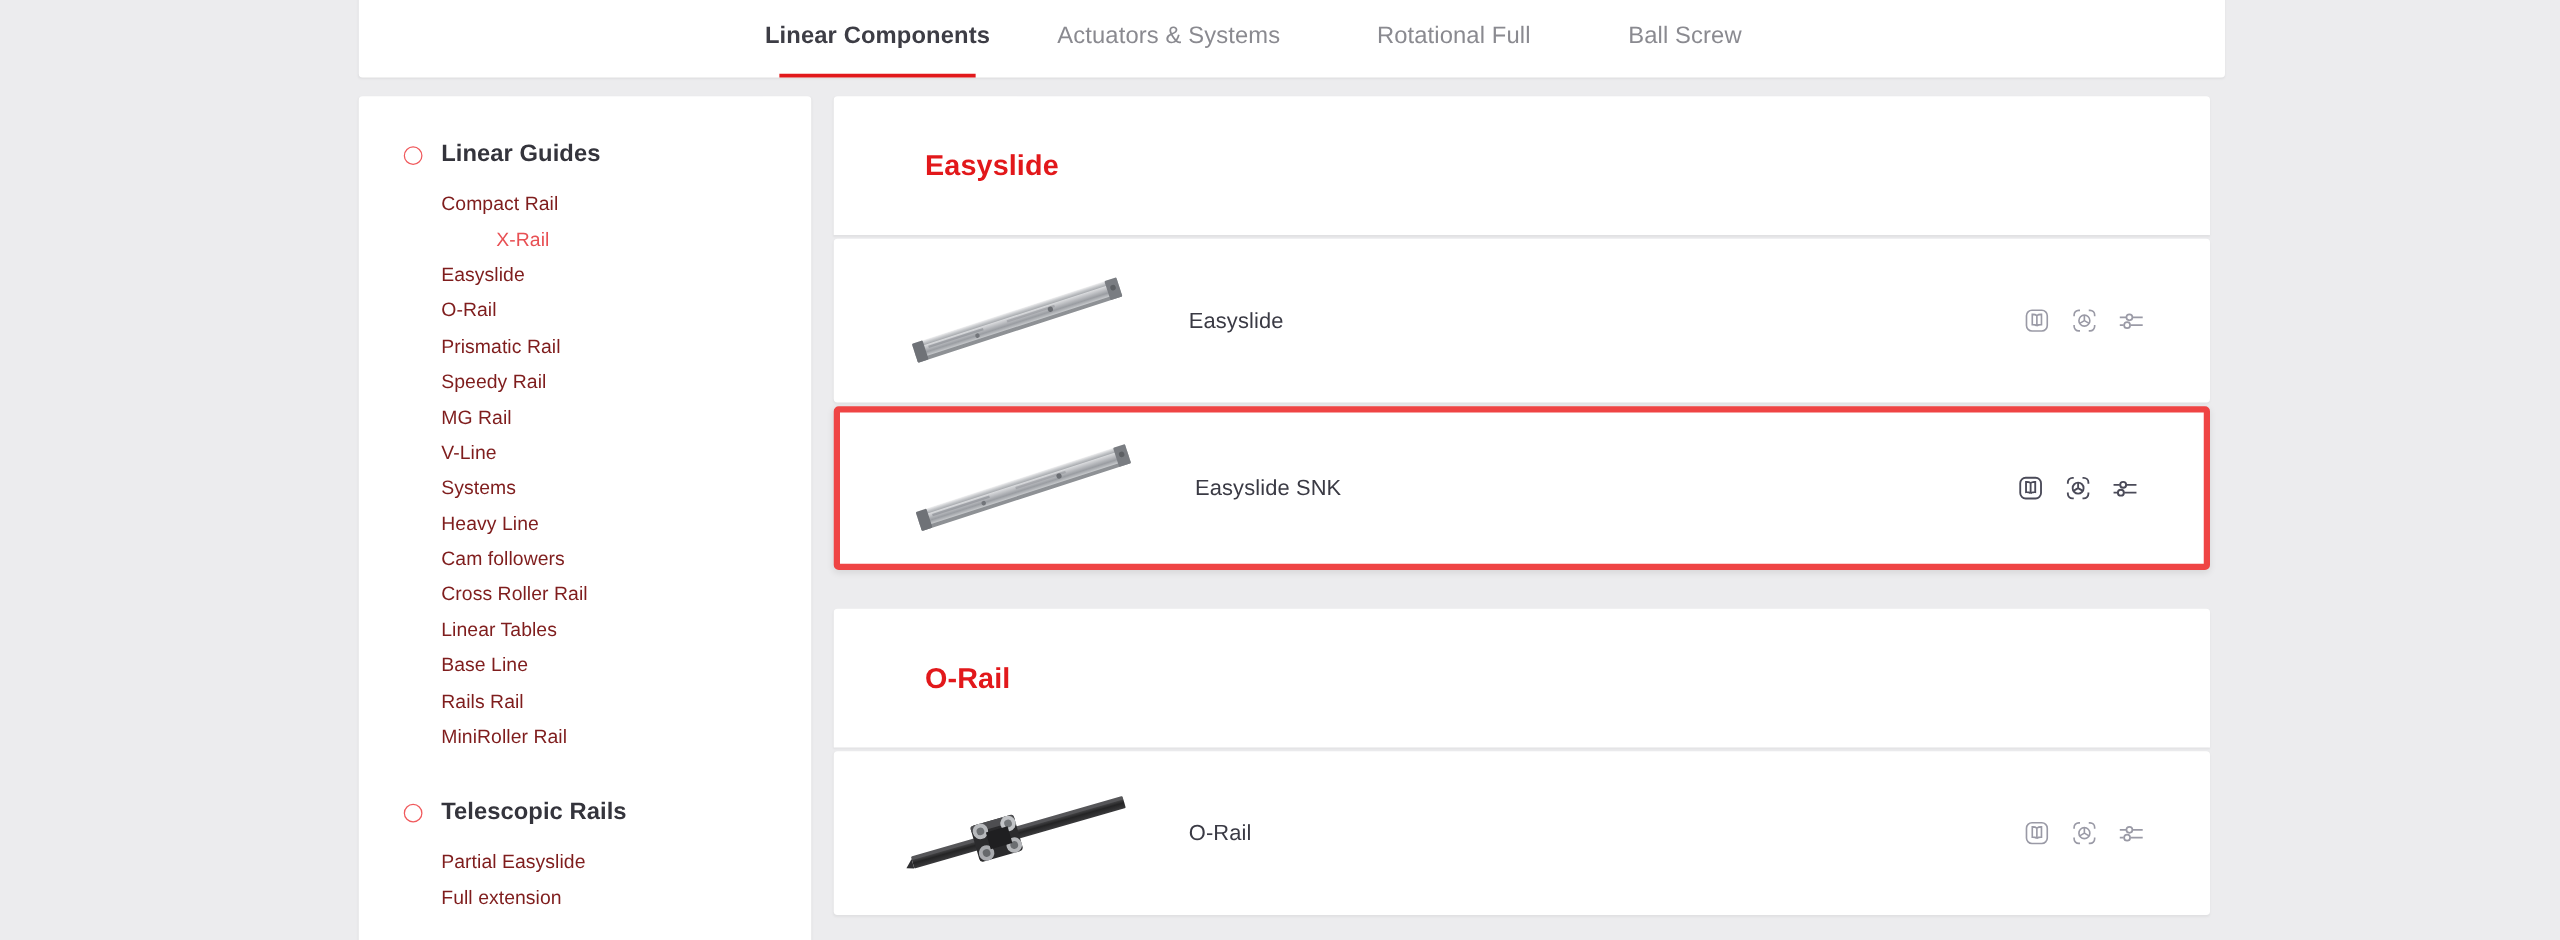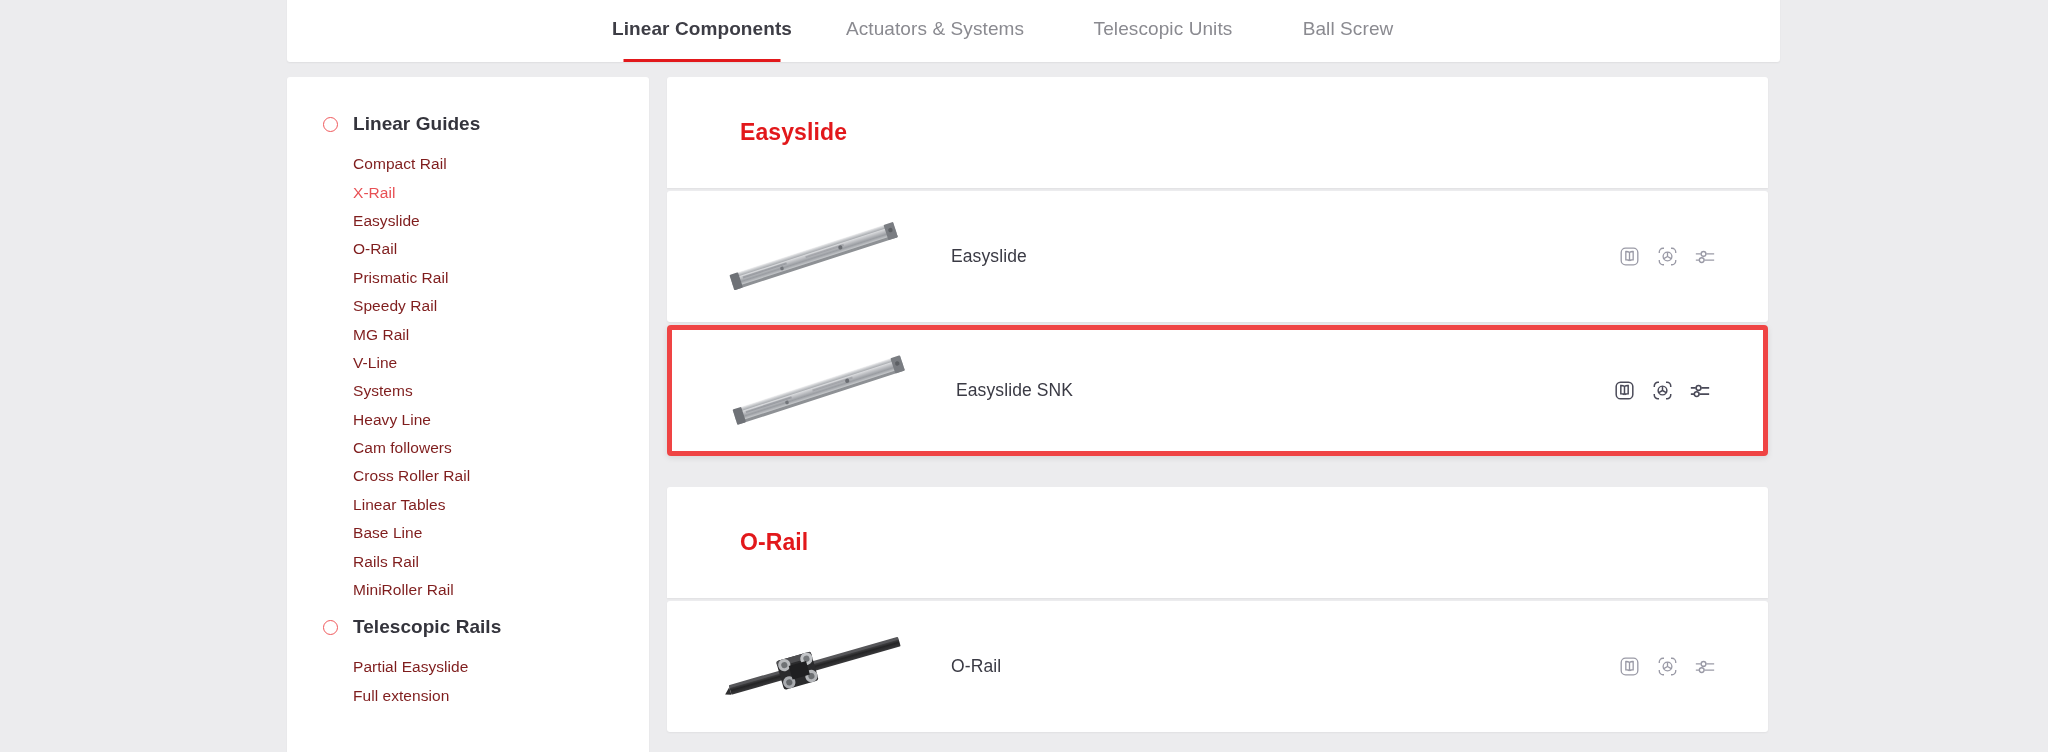--- a/index.html
+++ b/index.html
@@ -104,21 +104,21 @@
   .nav-group { margin-bottom: 0; text-align: right; }
 
   .nav-group-head {
     display: flex;
     align-items: center;
     padding: 0 0 0 36px;
     height: 34px;
     cursor: pointer;
   }
 
-  .nav-group.second .nav-group-head { margin-top: 6px; }
+  .nav-group.second .nav-group-head { margin-top: 29px; }
 
   .ring-icon {
     width: 15px;
     height: 15px;
     border: 1.6px solid #f0595c;
     border-radius: 50%;
     flex: 0 0 auto;
     margin-right: 15px;
   }
 
@@ -138,21 +138,21 @@
     height: 28.4px;
     display: flex;
     align-items: center;
     padding-left: 66px;
     font-size: 15.5px;
     color: #7f1d1d;
     cursor: pointer;
     letter-spacing: 0.05px;
   }
 
-  .nav-item.active { color: #e85054; }
+  .nav-item.active { color: #e85054; margin-left: 44px; }
 
   
   .content {
     position: absolute;
     left: 667px;
     top: 77px;
     width: 1101px;
     height: 700px;
   }
 
@@ -256,21 +256,21 @@
           <span class="tab-underline"></span>
         </span>
       </div>
       <div class="tab w2">
         <span class="tab-inner">
           <span>Actuators &amp; Systems</span>
         </span>
       </div>
       <div class="tab w3">
         <span class="tab-inner">
-          <span>Telescopic Units</span>
+          <span>Rotational Full</span>
         </span>
       </div>
       <div class="tab w4">
         <span class="tab-inner">
           <span>Ball Screw</span>
         </span>
       </div>
     </div>
   </div>
 

